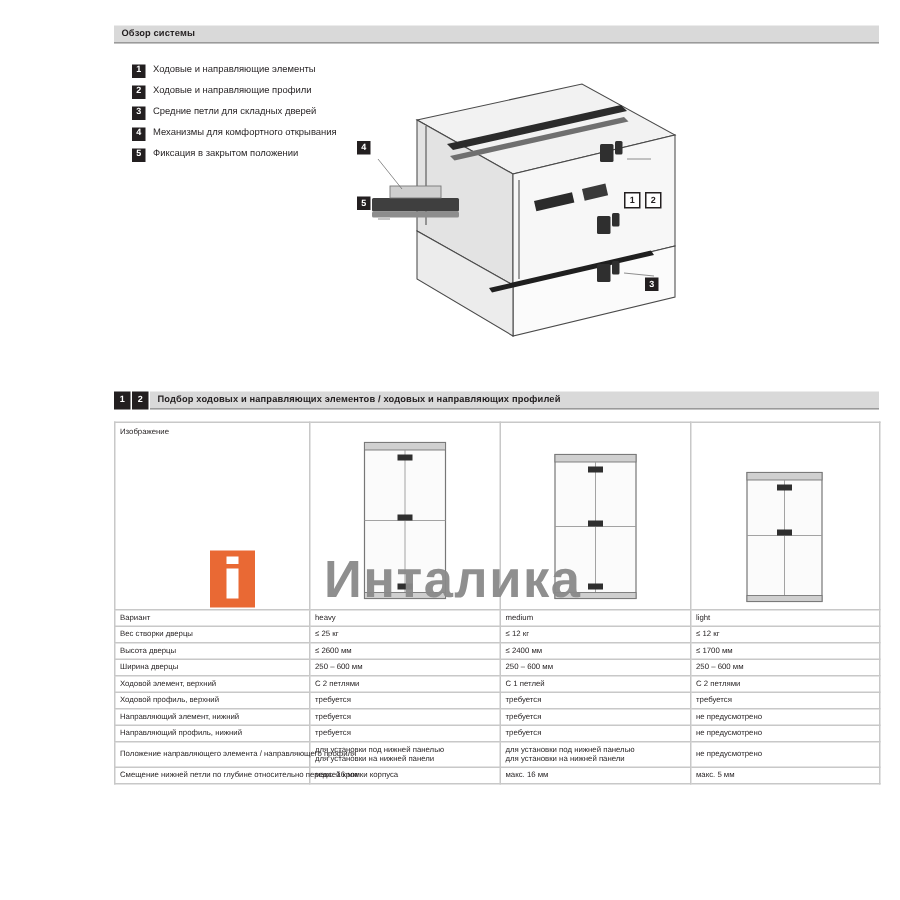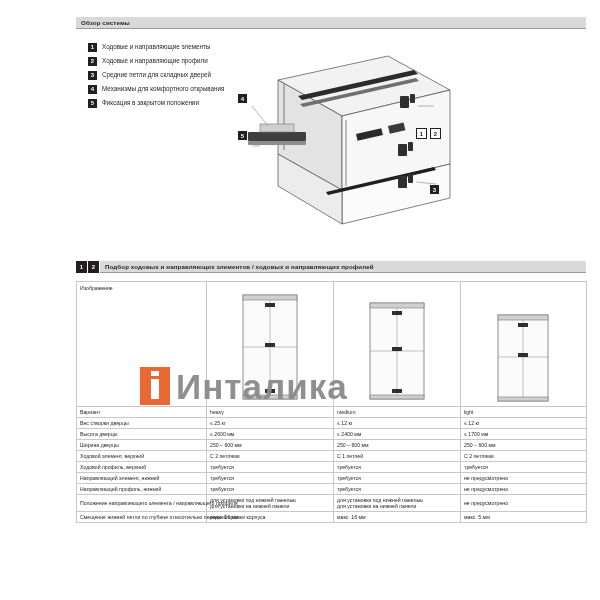--- a/index.html
+++ b/index.html
@@ -160,20 +160,21 @@
   .watermark {
     position: absolute;
     left: 140px;
     top: 363px;
     width: 330px;
     height: 46px;
     display: flex;
     align-items: center;
     pointer-events: none;
     opacity: 0.95;
+    gap: 40px;
   }
   .wm-mark {
     width: 30px;
     height: 38px;
     background: #e8622a;
     position: relative;
     margin-right: 6px;
     flex: 0 0 auto;
   }
   .wm-mark:before {

